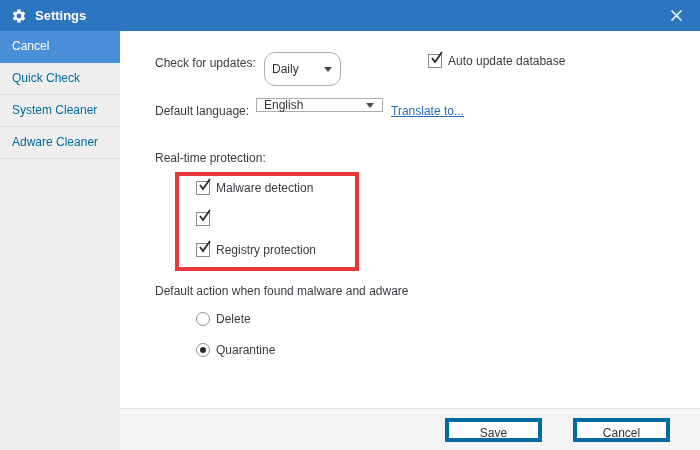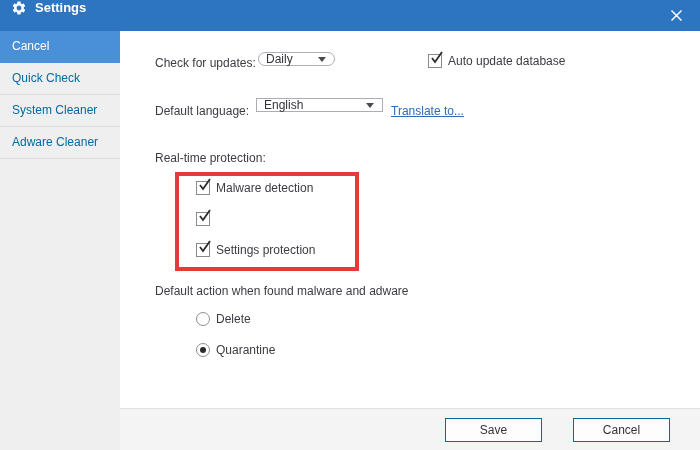--- a/index.html
+++ b/index.html
@@ -7,21 +7,21 @@
   body { font-family:"Liberation Sans", sans-serif; }
 
   .window{
     position:relative; width:700px; height:450px; background:#fff;
     overflow:hidden; font-size:12px; color:#3b3b42;
   }
 
   
   .titlebar{
     position:absolute; left:0; top:0; width:700px; height:31px;
-    background:#2e75c1; display:flex; 
+    background:#2e75c1; display:flex; align-items:center;
   }
   .gear{ margin-left:11px; width:16px; height:16px; display:block; }
   .title-text{ color:#fff; font-weight:bold; font-size:13px; margin-left:8px; }
   .close-btn{
     position:absolute; right:16px; top:8px; width:15px; height:15px;
     display:flex; align-items:center; justify-content:center; cursor:pointer;
   }
 
   
   .sidebar{
@@ -89,21 +89,21 @@
     border:4px solid #e8393a; pointer-events:none;
   }
 
   
   .footer{
     position:absolute; left:0; top:377px; width:580px; height:42px;
     background:#f4f4f4; border-top:1px solid #e0e0e0;
   }
   .btn{
     position:absolute; top:9px; width:97px; height:24px; background:#fdfdfd;
-    border:1px solid #0369a1; font-family:"Liberation Sans", sans-serif;
+    border:4px solid #0369a1; font-family:"Liberation Sans", sans-serif;
     font-size:12px; color:#33333a; cursor:pointer; text-align:center;
     line-height:22px;
   }
   .btn-save{ left:325px; }
   .btn-cancel{ left:453px; }
 </style>
 </head>
 <body>
 
 <div class="window">
@@ -125,21 +125,21 @@
     <div class="side-item selected">Cancel</div>
     <div class="side-item">Quick Check</div>
     <div class="side-item">System Cleaner</div>
     <div class="side-item">Adware Cleaner</div>
   </div>
 
   <div class="content">
 
     <span class="lbl" style="left:35px; top:25px;">Check for updates:</span>
 
-    <div class="dd" style="left:138px; top:21px; width:77px; height:14px;border-radius:11px;">
+    <div class="dd" style="left:144px; top:21px; width:77px; height:34px;border-radius:11px;">
       <span>Daily</span>
       <span class="dd-arrow"></span>
     </div>
 
     <div class="cb-row" style="left:308px; top:22px;">
       <span class="cb checked">
         <svg class="tick" width="16" height="16" viewBox="0 0 16 16">
           <polyline points="3,8 6,12 13,2" fill="none" stroke="#2b2b2b" stroke-width="1.8"></polyline>
         </svg>
       </span>
@@ -175,21 +175,21 @@
         </svg>
       </span>
     </div>
 
     <div class="cb-row" style="left:76px; top:211px;">
       <span class="cb checked">
         <svg class="tick" width="16" height="16" viewBox="0 0 16 16">
           <polyline points="3,8 6,12 13,2" fill="none" stroke="#2b2b2b" stroke-width="1.8"></polyline>
         </svg>
       </span>
-      <span class="cap">Settings protection</span>
+      <span class="cap">Registry protection</span>
     </div>
 
     <span class="lbl" style="left:35px; top:253px;">Default action when found malware and adware</span>
 
     <div class="radio-row" style="left:76px; top:280px;">
       <span class="radio"></span>
       <span class="cap">Delete</span>
     </div>
 
     <div class="radio-row" style="left:76px; top:311px;">

